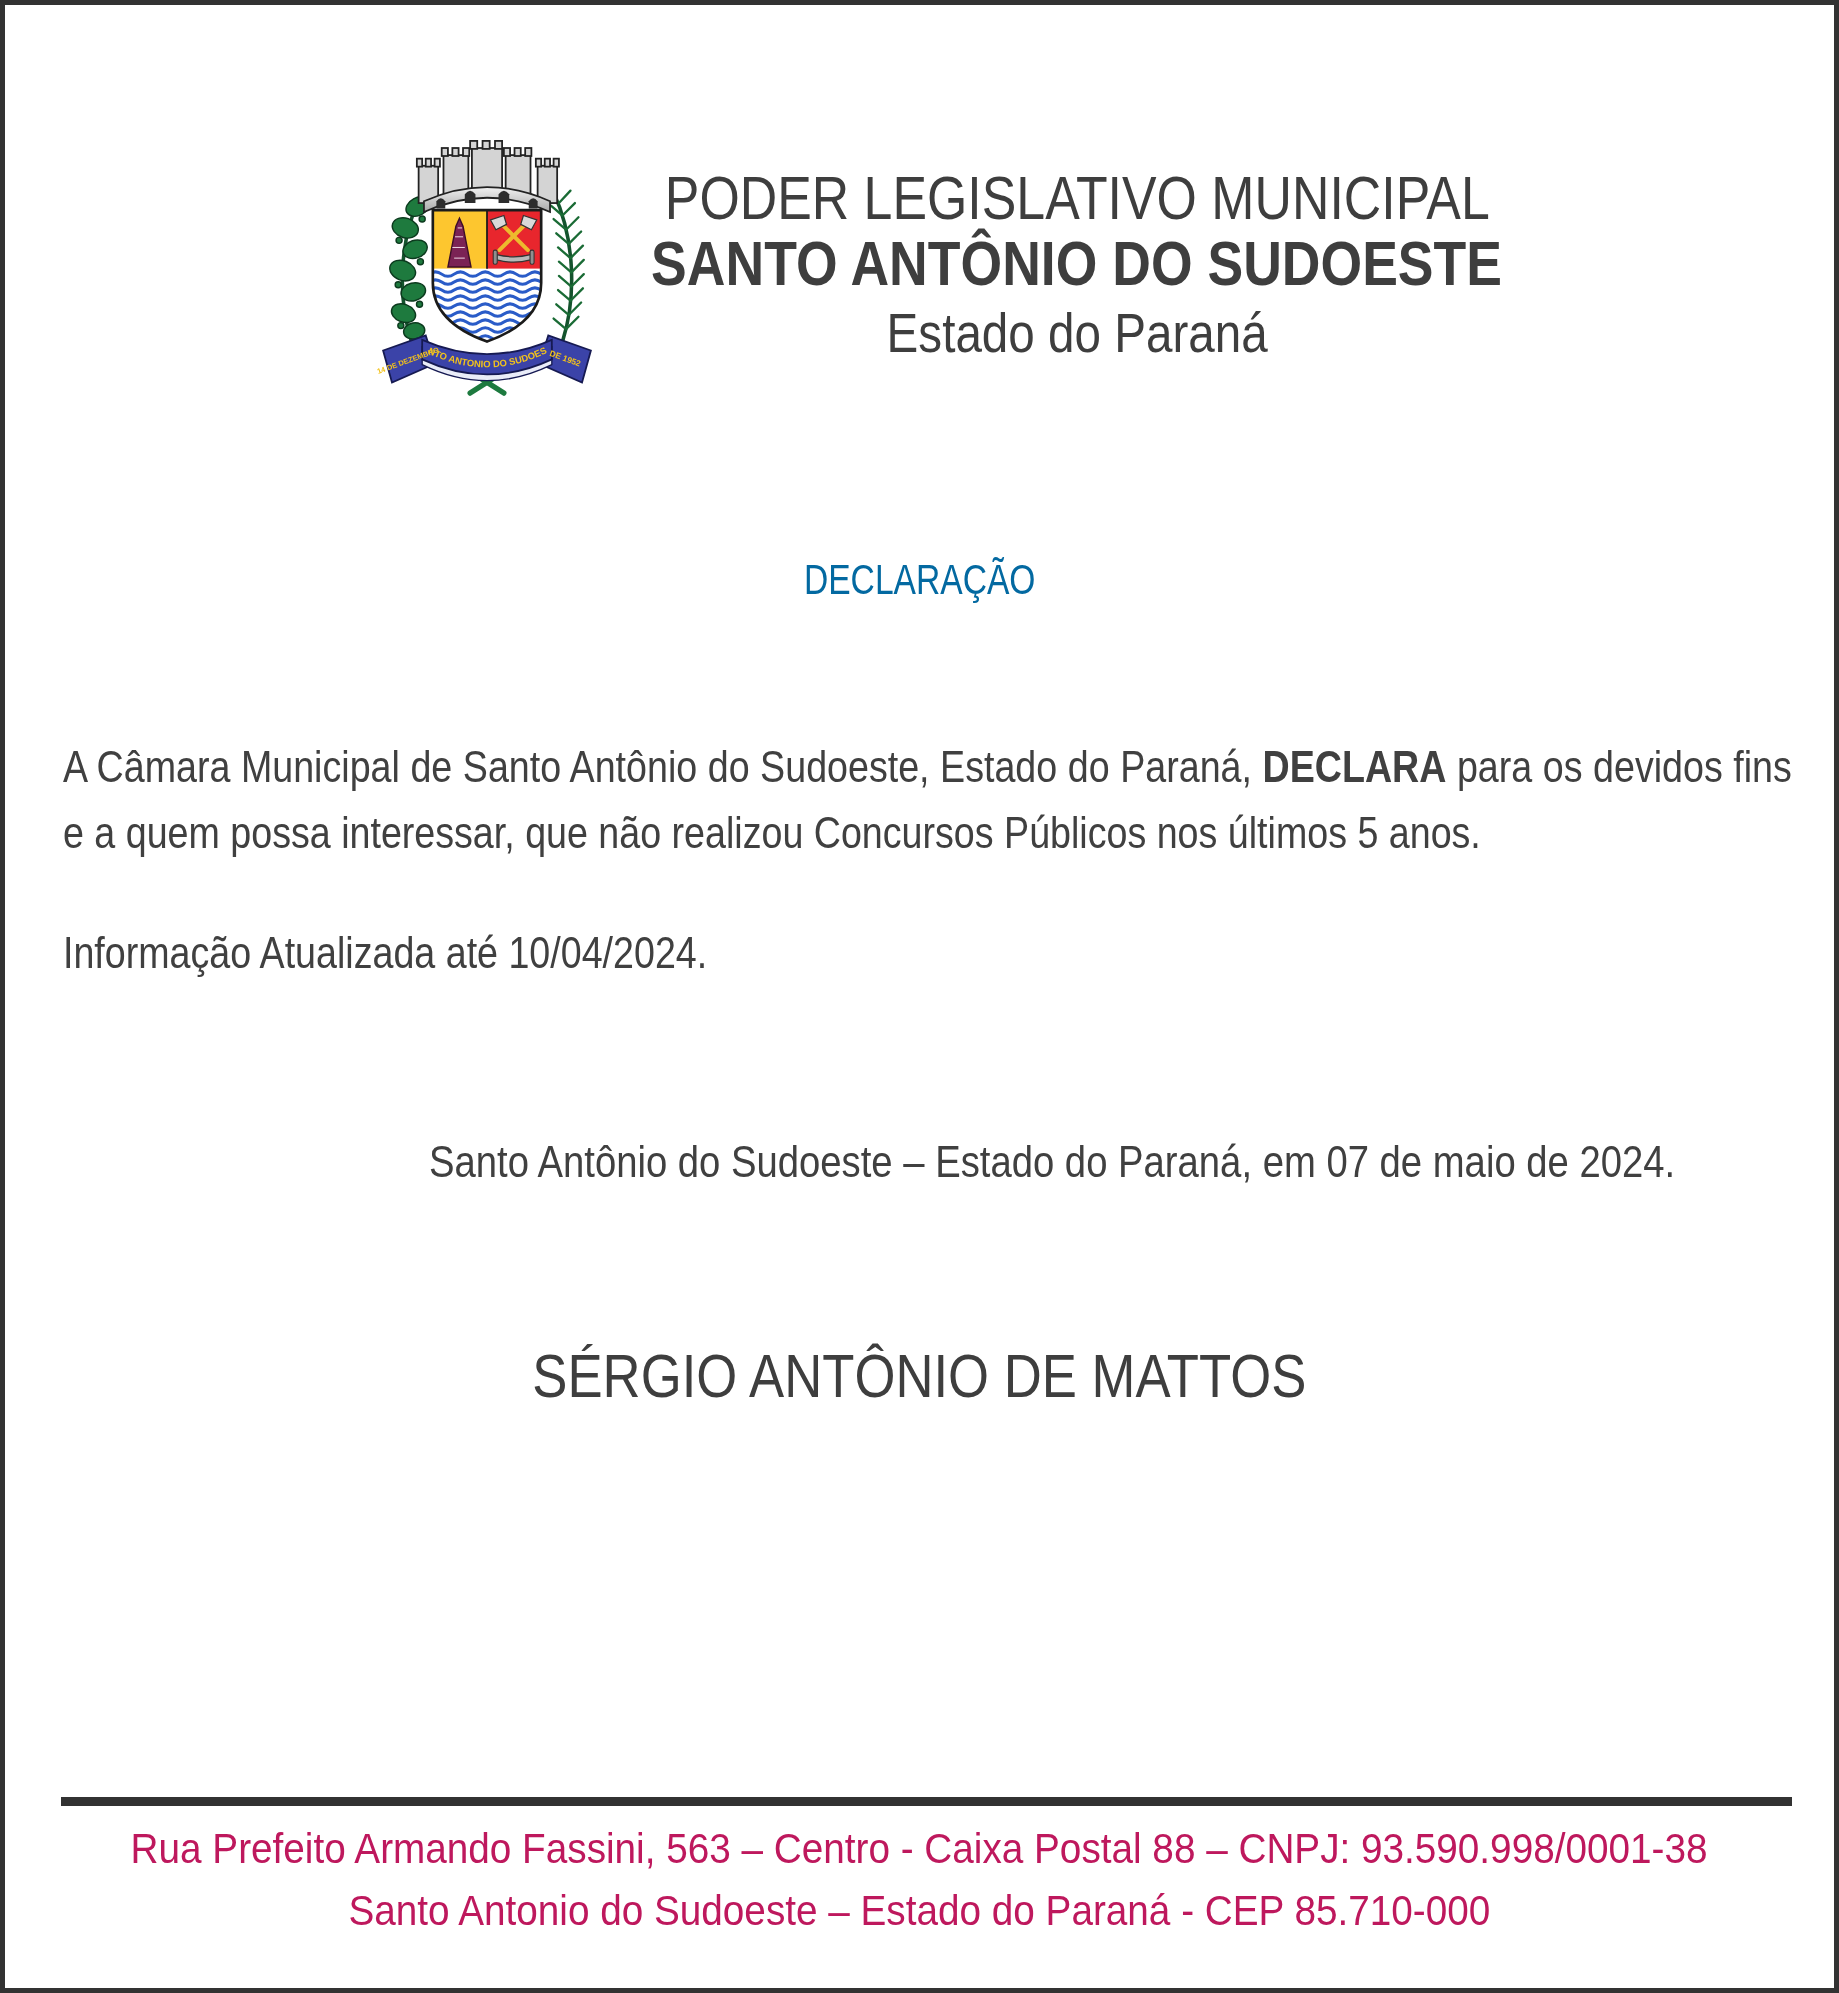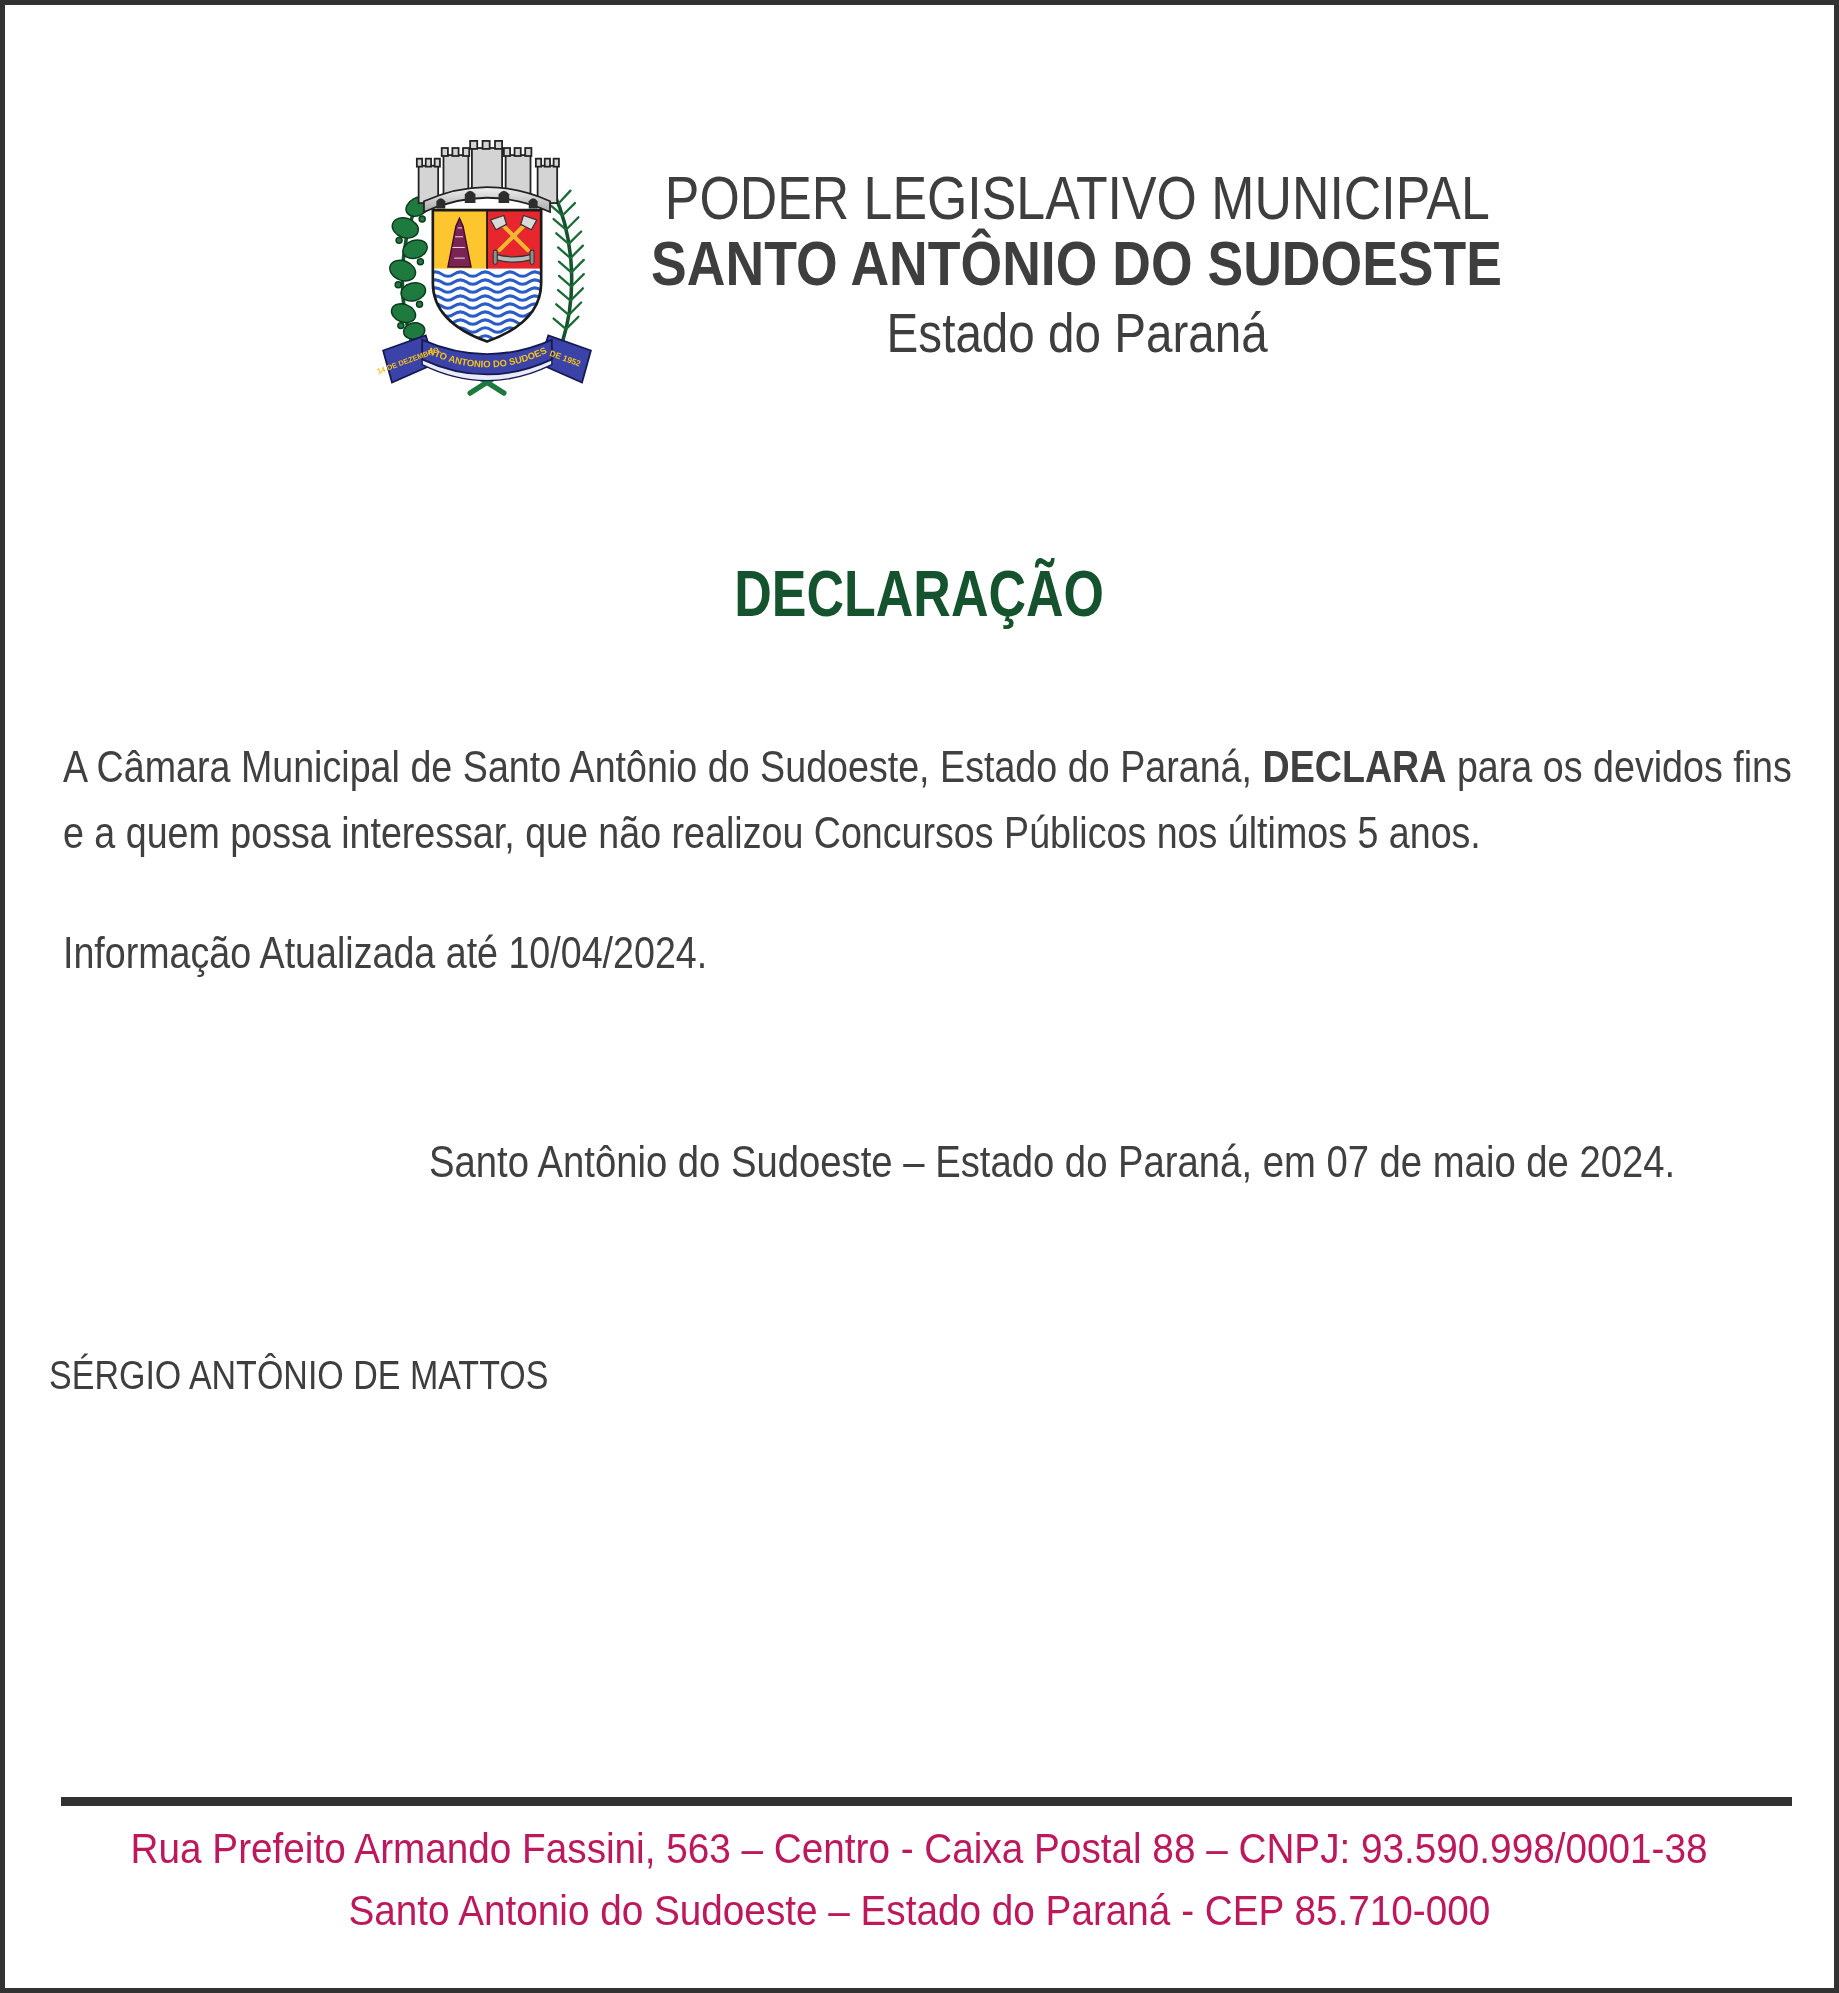--- a/index.html
+++ b/index.html
@@ -20,36 +20,36 @@
   
   .header{position:absolute;top:127px;left:371px;display:flex;align-items:flex-start;}
   .crest{width:222px;height:270px;flex:0 0 auto;}
   .header-text{margin-top:34px;width:958px;display:flex;flex-direction:column;align-items:center;}
   .ht1{font-size:61px;line-height:64px;font-weight:normal;text-decoration:underline;}
   .ht2{font-size:63px;line-height:66px;font-weight:bold;}
   .ht3{font-size:56px;line-height:61px;margin-top:6px;}
 
   
   .title{position:absolute;top:551px;left:0;width:100%;text-align:center;
-         font-size:65px;font-weight:bold;color:#14532d;}
+         font-size:42px;font-weight:normal;color:#0369a1;}
 
   
   .body{position:absolute;top:729px;left:58px;}
   .body-inner{width:2068px;transform:scaleX(0.836);transform-origin:0 0;
               font-size:45px;line-height:66px;color:#404040;}
   .body-inner p{margin:0;}
   .p-just{text-align:justify;}
   .p-info{margin-top:54px !important;}
 
   
   .dateline{position:absolute;top:1131px;left:424px;font-size:45px;color:#404040;}
 
   
-  .signature{position:absolute;top:1341px;left:0;width:100%;
-             font-size:40px;line-height:59px;color:#3e3e3e;}
+  .signature{position:absolute;top:1341px;left:0;width:100%;text-align:center;
+             font-size:62px;line-height:59px;color:#3e3e3e;}
 
   
   .footer-rule{position:absolute;top:1792px;left:56px;width:1731px;height:9.3px;background:#323232;}
   .footer{position:absolute;top:1812px;left:0;width:100%;text-align:center;
           font-size:43px;line-height:62px;color:#be185d;}
   .footer .cx{transform:scaleX(0.9);}
 </style>
 </head>
 <body>
 

